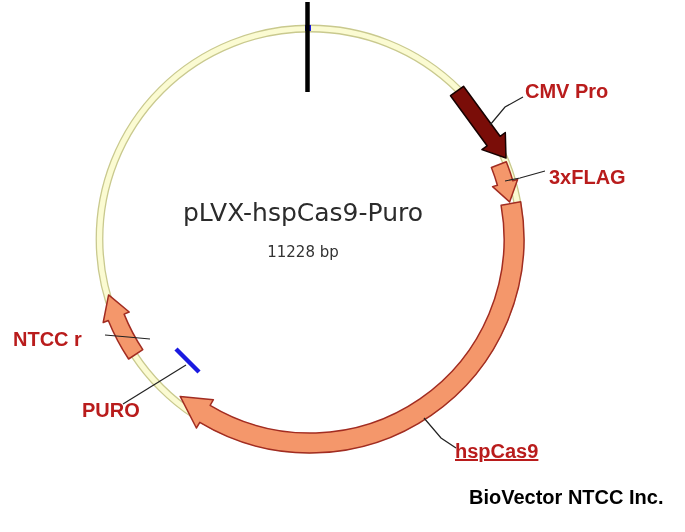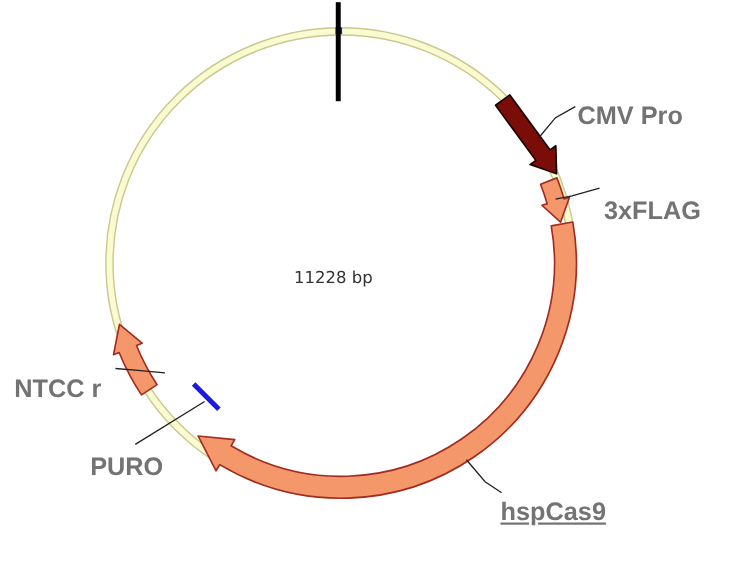--- a/index.html
+++ b/index.html
@@ -8,24 +8,23 @@
     width: 685px; height: 532px;
     background: #ffffff;
     overflow: hidden;
     font-family: "Liberation Sans", sans-serif;
   }
   #plasmid-svg { position: absolute; left: 0; top: 0; }
   .feat-label {
     position: absolute;
     font-family: "Liberation Sans", sans-serif;
     font-weight: bold;
-    font-size: 23px;
-    color: #737373;
+    font-size: 20px;
+    color: #b91c1c;
     white-space: nowrap;
-    margin-top: 12px;
   }
   .plasmid-title {
     position: absolute;
     transform: translateX(-50%);
     font-family: "DejaVu Sans", sans-serif;
     font-size: 25px;
     color: #2b2b2b;
     white-space: nowrap;
   }
   .plasmid-size {
@@ -62,26 +61,28 @@
         <line x1="307.5" y1="2" x2="307.5" y2="92" stroke="#000000" stroke-width="4.5" stroke-linecap="butt"></line>
         <line x1="176" y1="349" x2="199" y2="372" stroke="#1A1AE0" stroke-width="4.5" stroke-linecap="butt"></line>
         <polyline points="523,97 505,107 490,125" fill="none" stroke="#222222" stroke-width="1.2"></polyline>
         <polyline points="545,171 520,178 505,181" fill="none" stroke="#222222" stroke-width="1.2"></polyline>
         <polyline points="105,335 128,337 150,339" fill="none" stroke="#222222" stroke-width="1.2"></polyline>
         <polyline points="123,404 186,365" fill="none" stroke="#222222" stroke-width="1.2"></polyline>
         <polyline points="456,448 441,438 424,418" fill="none" stroke="#222222" stroke-width="1.2"></polyline>
       </svg>
     </div>
 
+  <div class="plasmid-title" style="left: 303px; top: 198px;">pLVX-hspCas9-Puro</div>
 
   <div class="plasmid-size" style="left: 303px; top: 243px;">11228 bp</div>
 
   <div class="feat-label" style="left: 525px; top: 80px;">CMV Pro</div>
 
   <div class="feat-label" style="left: 549px; top: 166px;">3xFLAG</div>
 
   <div class="feat-label" style="left: 13px; top: 328px;">NTCC r</div>
 
   <div class="feat-label" style="left: 82px; top: 399px;">PURO</div>
 
   <div class="feat-label" style="left: 455px; top: 440px; text-decoration: underline;">hspCas9</div>
 
+  <div class="brand-label" style="left: 469px; top: 486px;">BioVector NTCC Inc.</div>
 </div>
 
 </body></html>

